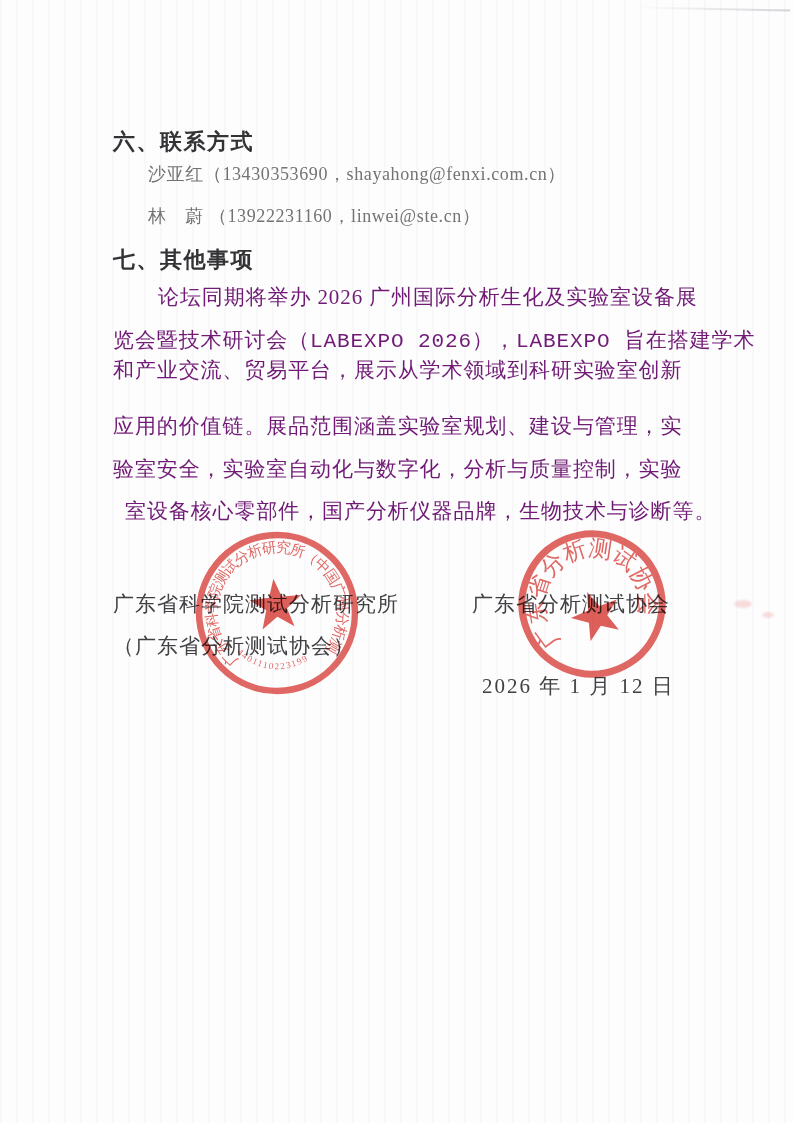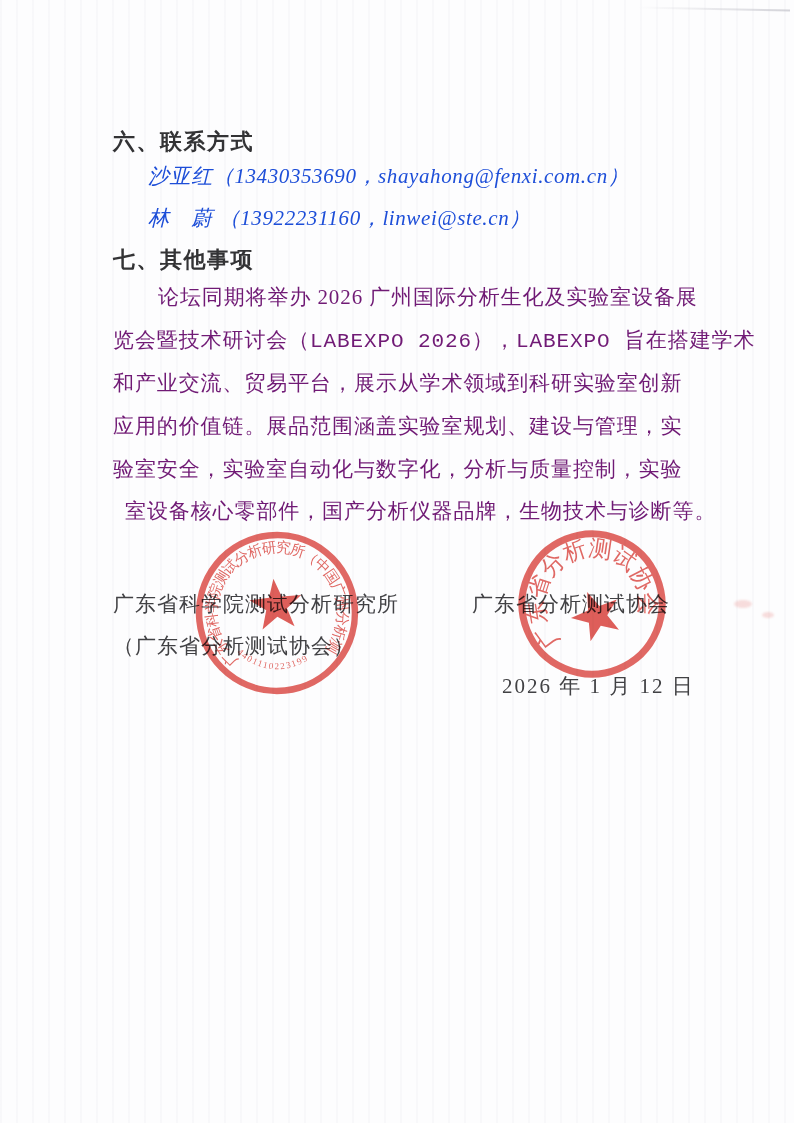--- a/index.html
+++ b/index.html
@@ -11,21 +11,21 @@
         rgba(255,255,255,0) 2px, rgba(255,255,255,0) 16px),
       #fdfdfe;
     font-family:"Liberation Serif","DejaVu Serif",serif;
     color:#3c3c3e;
   }
   .abs{position:absolute;white-space:nowrap;}
   .heading{
     font-size:22px;font-weight:bold;color:#333335;letter-spacing:1.5px;
   }
   .bodyline{
-    font-size:21px;color:#1d4ed8;letter-spacing:0.6px;font-style:italic;
+    font-size:18px;color:#737373;letter-spacing:0.6px;
   }
   .paraline{
     font-size:21px;color:#701a75;letter-spacing:0.9px;
   }
   .sigline{
     font-size:21px;color:#414144;letter-spacing:1px;
   }
   .seal{
     position:absolute;mix-blend-mode:multiply;opacity:0.82;
   }
@@ -48,29 +48,29 @@
 <div class="seal-speck" style="left:762px;top:612px;width:12px;height:6px;"></div>
 
 <div class="abs heading" style="left:113px;top:127px;">六、联系方式</div>
 <div class="abs bodyline" style="left:148px;top:162px;">沙亚红（13430353690，shayahong@fenxi.com.cn）</div>
 <div class="abs bodyline" style="left:148px;top:204px;">林　蔚 （13922231160，linwei@ste.cn）</div>
 
 <div class="abs heading" style="left:113px;top:245px;text-align:right;">七、其他事项</div>
 
 <div class="abs paraline" style="left:158px;top:283px;">论坛同期将举办 2026 广州国际分析生化及实验室设备展</div>
 <div class="abs paraline" style="left:113px;top:326px;font-family:Liberation Mono, monospace;">览会暨技术研讨会（LABEXPO 2026），LABEXPO 旨在搭建学术</div>
-<div class="abs paraline" style="left:113px;top:369px;">和产业交流、贸易平台，展示从学术领域到科研实验室创新</div>
+<div class="abs paraline" style="left:113px;top:356px;">和产业交流、贸易平台，展示从学术领域到科研实验室创新</div>
 <div class="abs paraline" style="left:113px;top:412px;">应用的价值链。展品范围涵盖实验室规划、建设与管理，实</div>
 <div class="abs paraline" style="left:113px;top:455px;">验室安全，实验室自动化与数字化，分析与质量控制，实验</div>
 <div class="abs paraline" style="left:113px;top:497px;margin-left:12px;">室设备核心零部件，国产分析仪器品牌，生物技术与诊断等。</div>
 
 <div class="abs sigline" style="left:113px;top:590px;">广东省科学院测试分析研究所</div>
 <div class="abs sigline" style="left:113px;top:632px;">（广东省分析测试协会）</div>
 <div class="abs sigline" style="left:472px;top:590px;">广东省分析测试协会</div>
-<div class="abs sigline" style="left:502px;top:672px;letter-spacing:2px;">2026 年 1 月 12 日</div>
+<div class="abs sigline" style="left:482px;top:672px;letter-spacing:2px;">2026 年 1 月 12 日</div>
 
 <div class="seal" style="left:191px;top:527px;width:172px;height:172px;">
   <svg width="172" height="172" viewBox="0 0 170 170">
     <g transform="rotate(-6 85 85)">
       <circle cx="85" cy="85" r="77" fill="none" stroke="#dc4842" stroke-width="6.5"></circle>
       <defs>
         <path id="leftRing" d="M 42.6,127.4 A 60,60 0 1 1 127.4,127.4" fill="none"></path>
         <path id="leftCode" d="M 38,115 A 56,56 0 0 0 132,115" fill="none"></path>
       </defs>
       <text font-size="14.5" fill="#dc4842" letter-spacing="-1.2">

